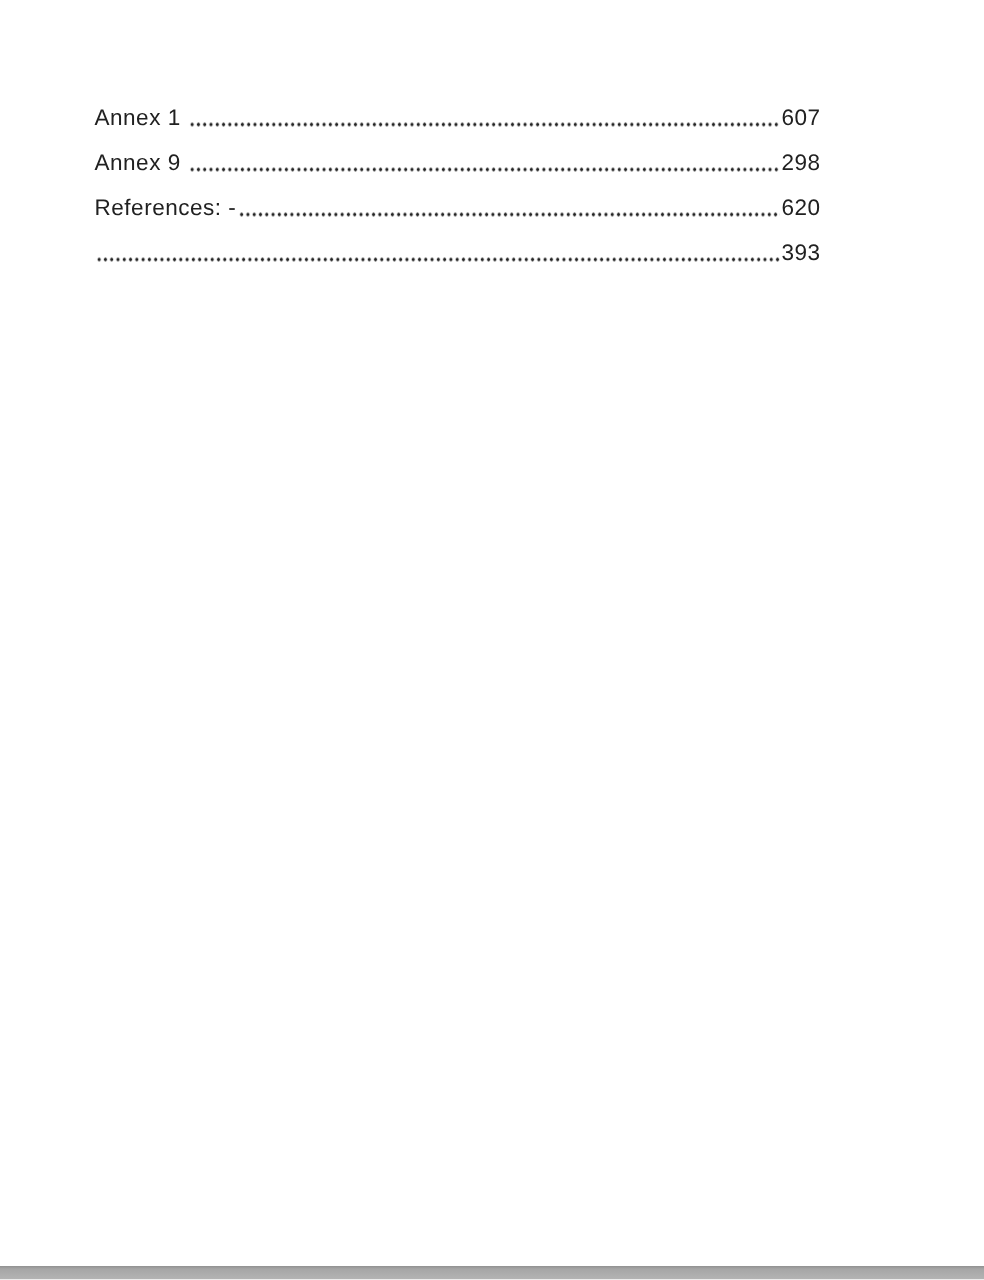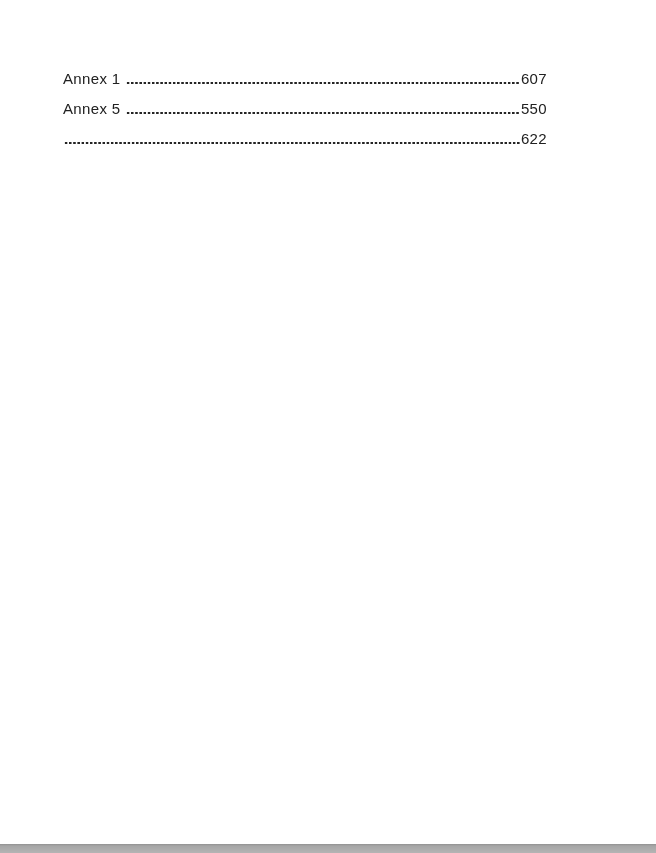--- a/index.html
+++ b/index.html
@@ -70,28 +70,33 @@
   <div class="toc">
 
     <div class="toc-row">
       <span class="toc-label">Annex 1 </span>
       <span class="toc-leader"></span>
       <span class="toc-page">607</span>
     </div>
 
 
     <div class="toc-row">
-      <span class="toc-label">Annex 5 </span>
+      <span class="toc-label">Annex 9 </span>
       <span class="toc-leader"></span>
-      <span class="toc-page">550</span>
+      <span class="toc-page">298</span>
     </div>
 
 
+    <div class="toc-row">
+      <span class="toc-label">References: -</span>
+      <span class="toc-leader"></span>
+      <span class="toc-page">620</span>
+    </div>
 
     <div class="toc-row">
       <span class="toc-leader"></span>
-      <span class="toc-page">622</span>
+      <span class="toc-page">393</span>
     </div>
 
   </div>
 </div>
 
 <div class="viewer-gap"></div>
 
 </body></html>

